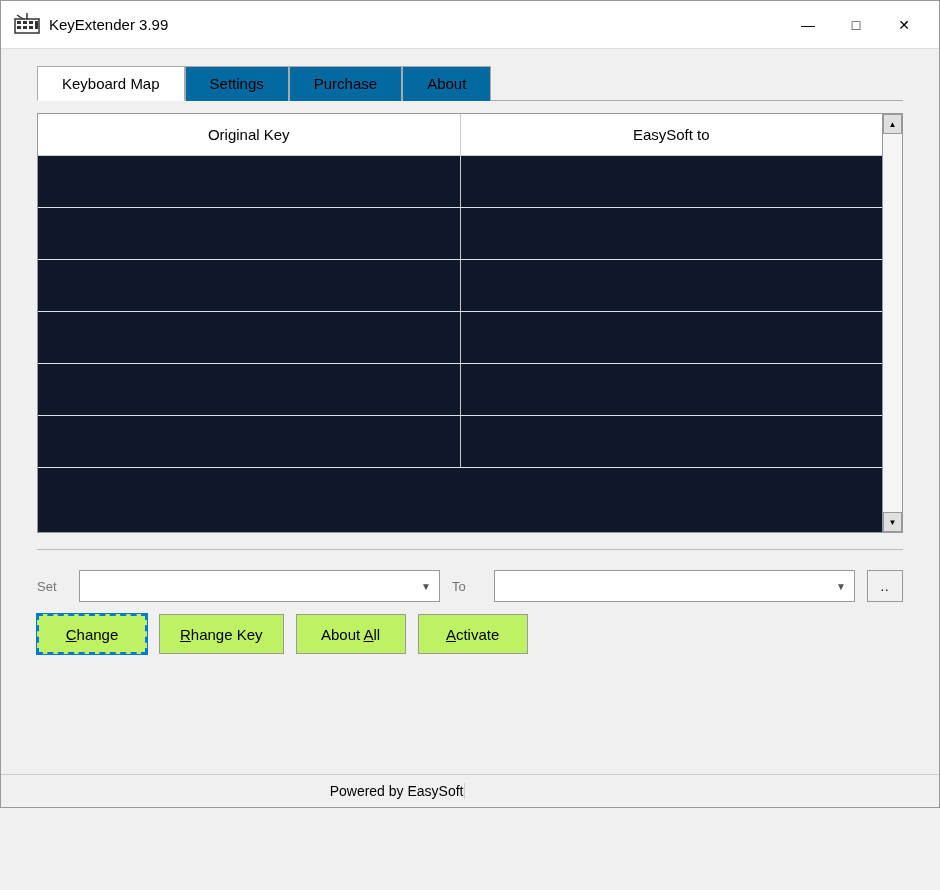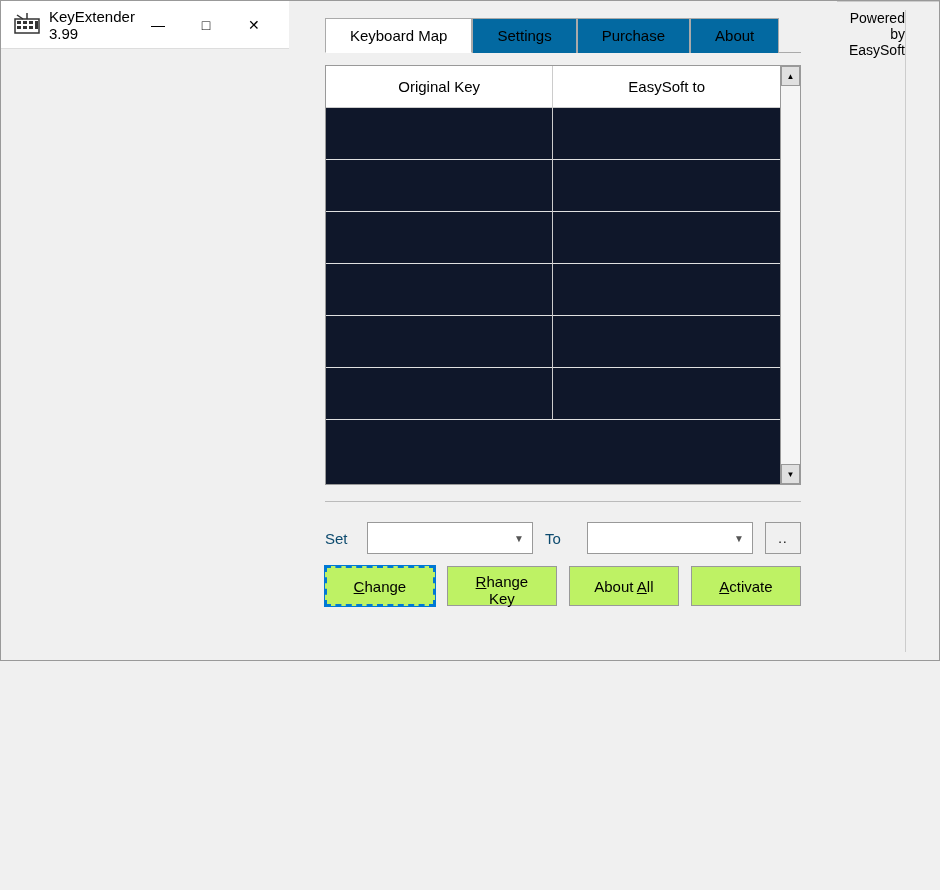--- a/index.html
+++ b/index.html
@@ -12,24 +12,25 @@
       background: #f0f0f0;
       font-family: 'Segoe UI', Tahoma, Geneva, Verdana, sans-serif;
       font-size: 14px;
       width: 940px;
       height: 890px;
       overflow: hidden;
     }
 
     .window {
       width: 940px;
-      height: 661px;
-      background: #f0f0f0;
-      border: 1px solid #999;
-      display: flex;
+      height: 808px;
+      background: #f0f0f0;
+      border: 1px solid #999;
+      display: flex;
+      flex-direction: column;
     }
 
     .title-bar {
       background: #ffffff;
       padding: 8px 12px;
       display: flex;
       align-items: center;
       justify-content: space-between;
       border-bottom: 1px solid #ddd;
       height: 48px;
@@ -182,22 +183,22 @@
     }
 
     .controls-row {
       display: flex;
       align-items: center;
       gap: 12px;
       margin-top: 4px;
     }
 
     .label {
-      font-size: 15px;
-      color: #0c4a6e;
+      font-size: 13px;
+      color: #737373;
       min-width: 30px;
     }
 
     .dropdown {
       flex: 1;
       height: 32px;
       border: 1px solid #999;
       background: white;
       padding: 4px 8px;
       display: flex;

